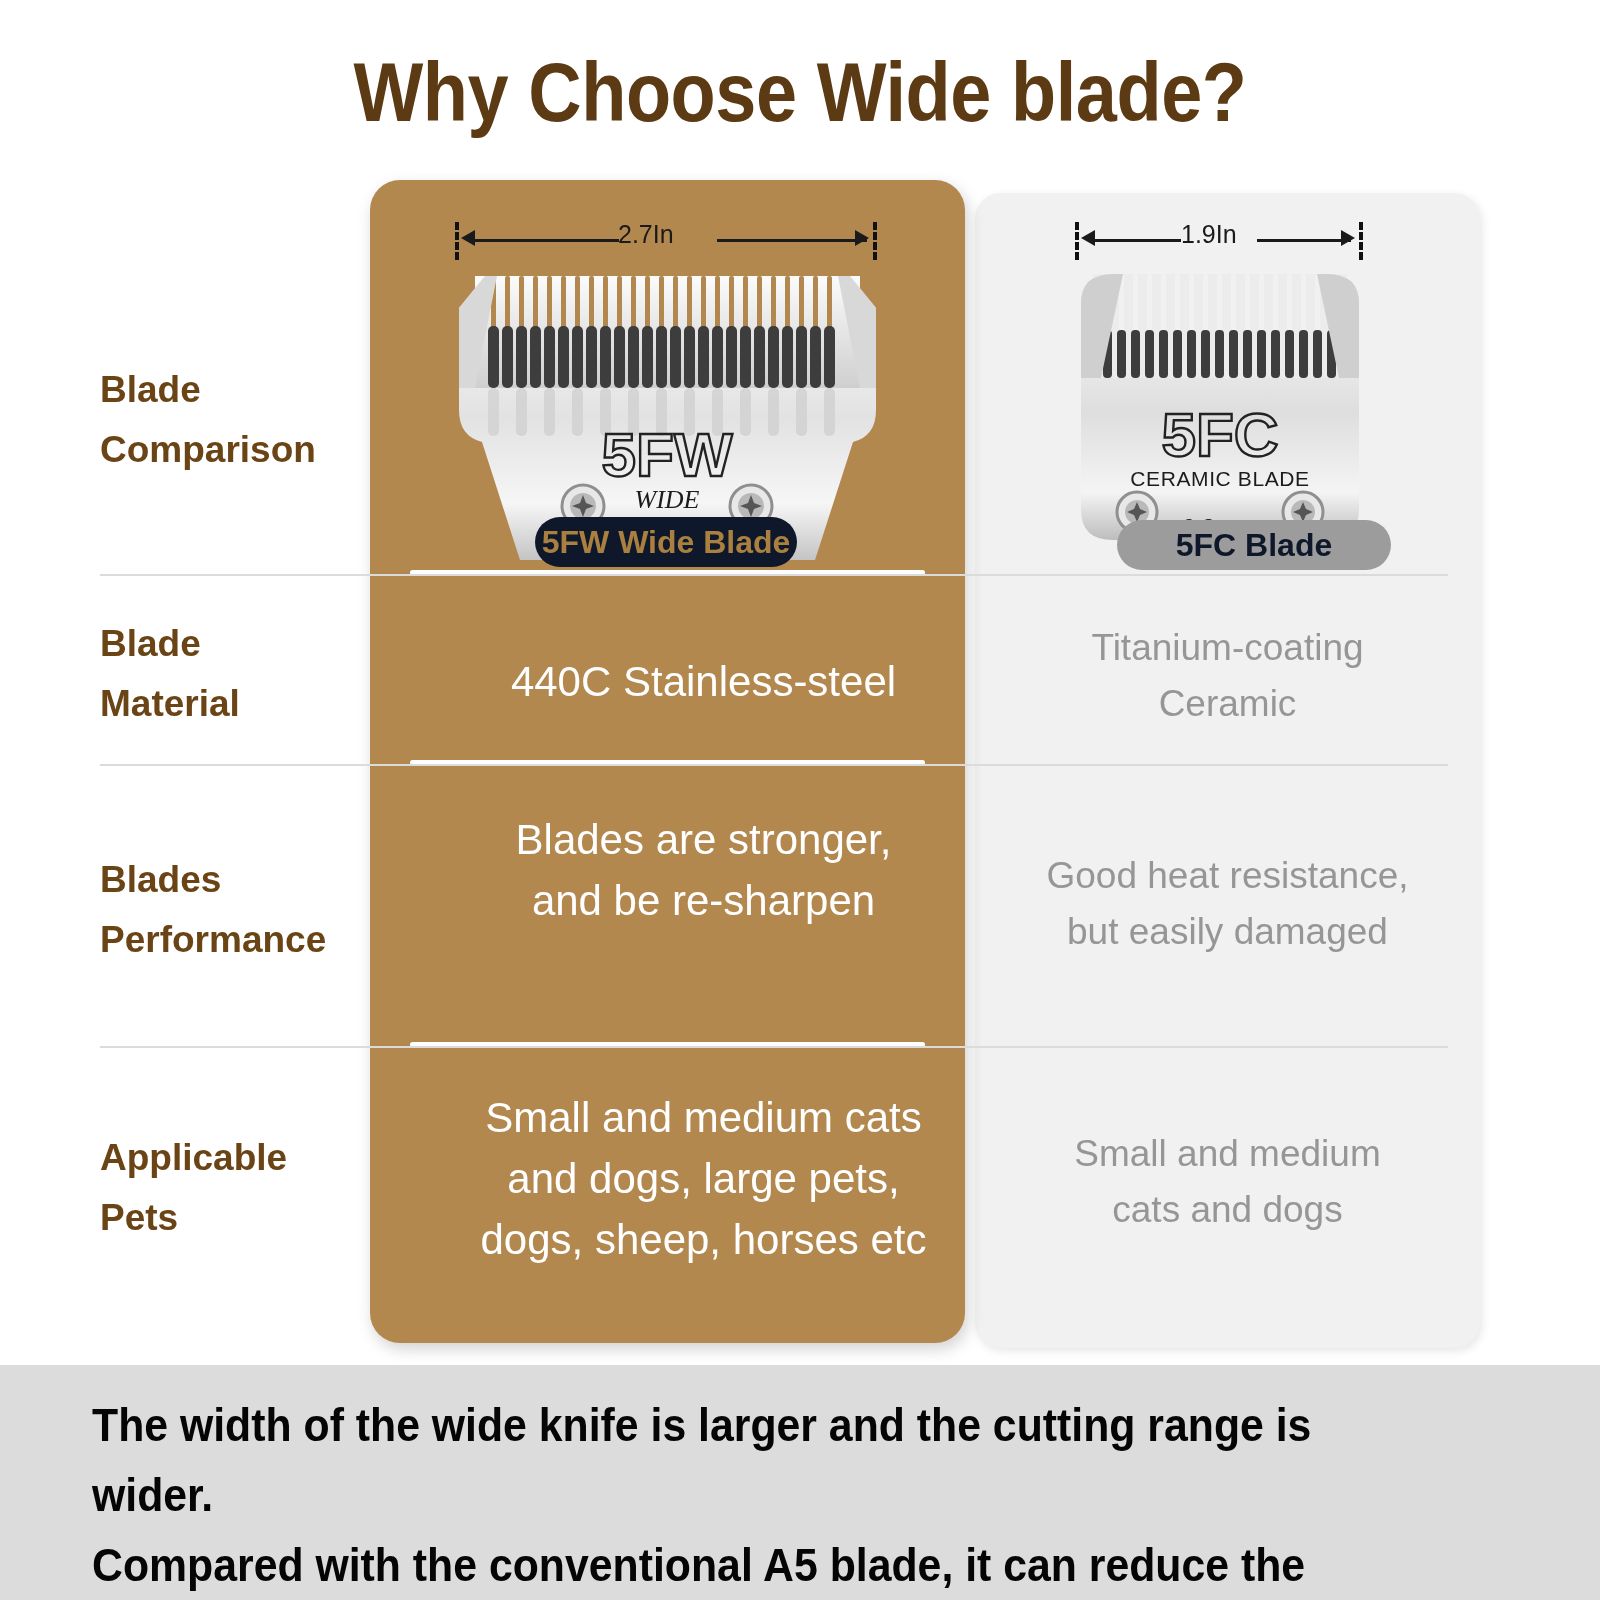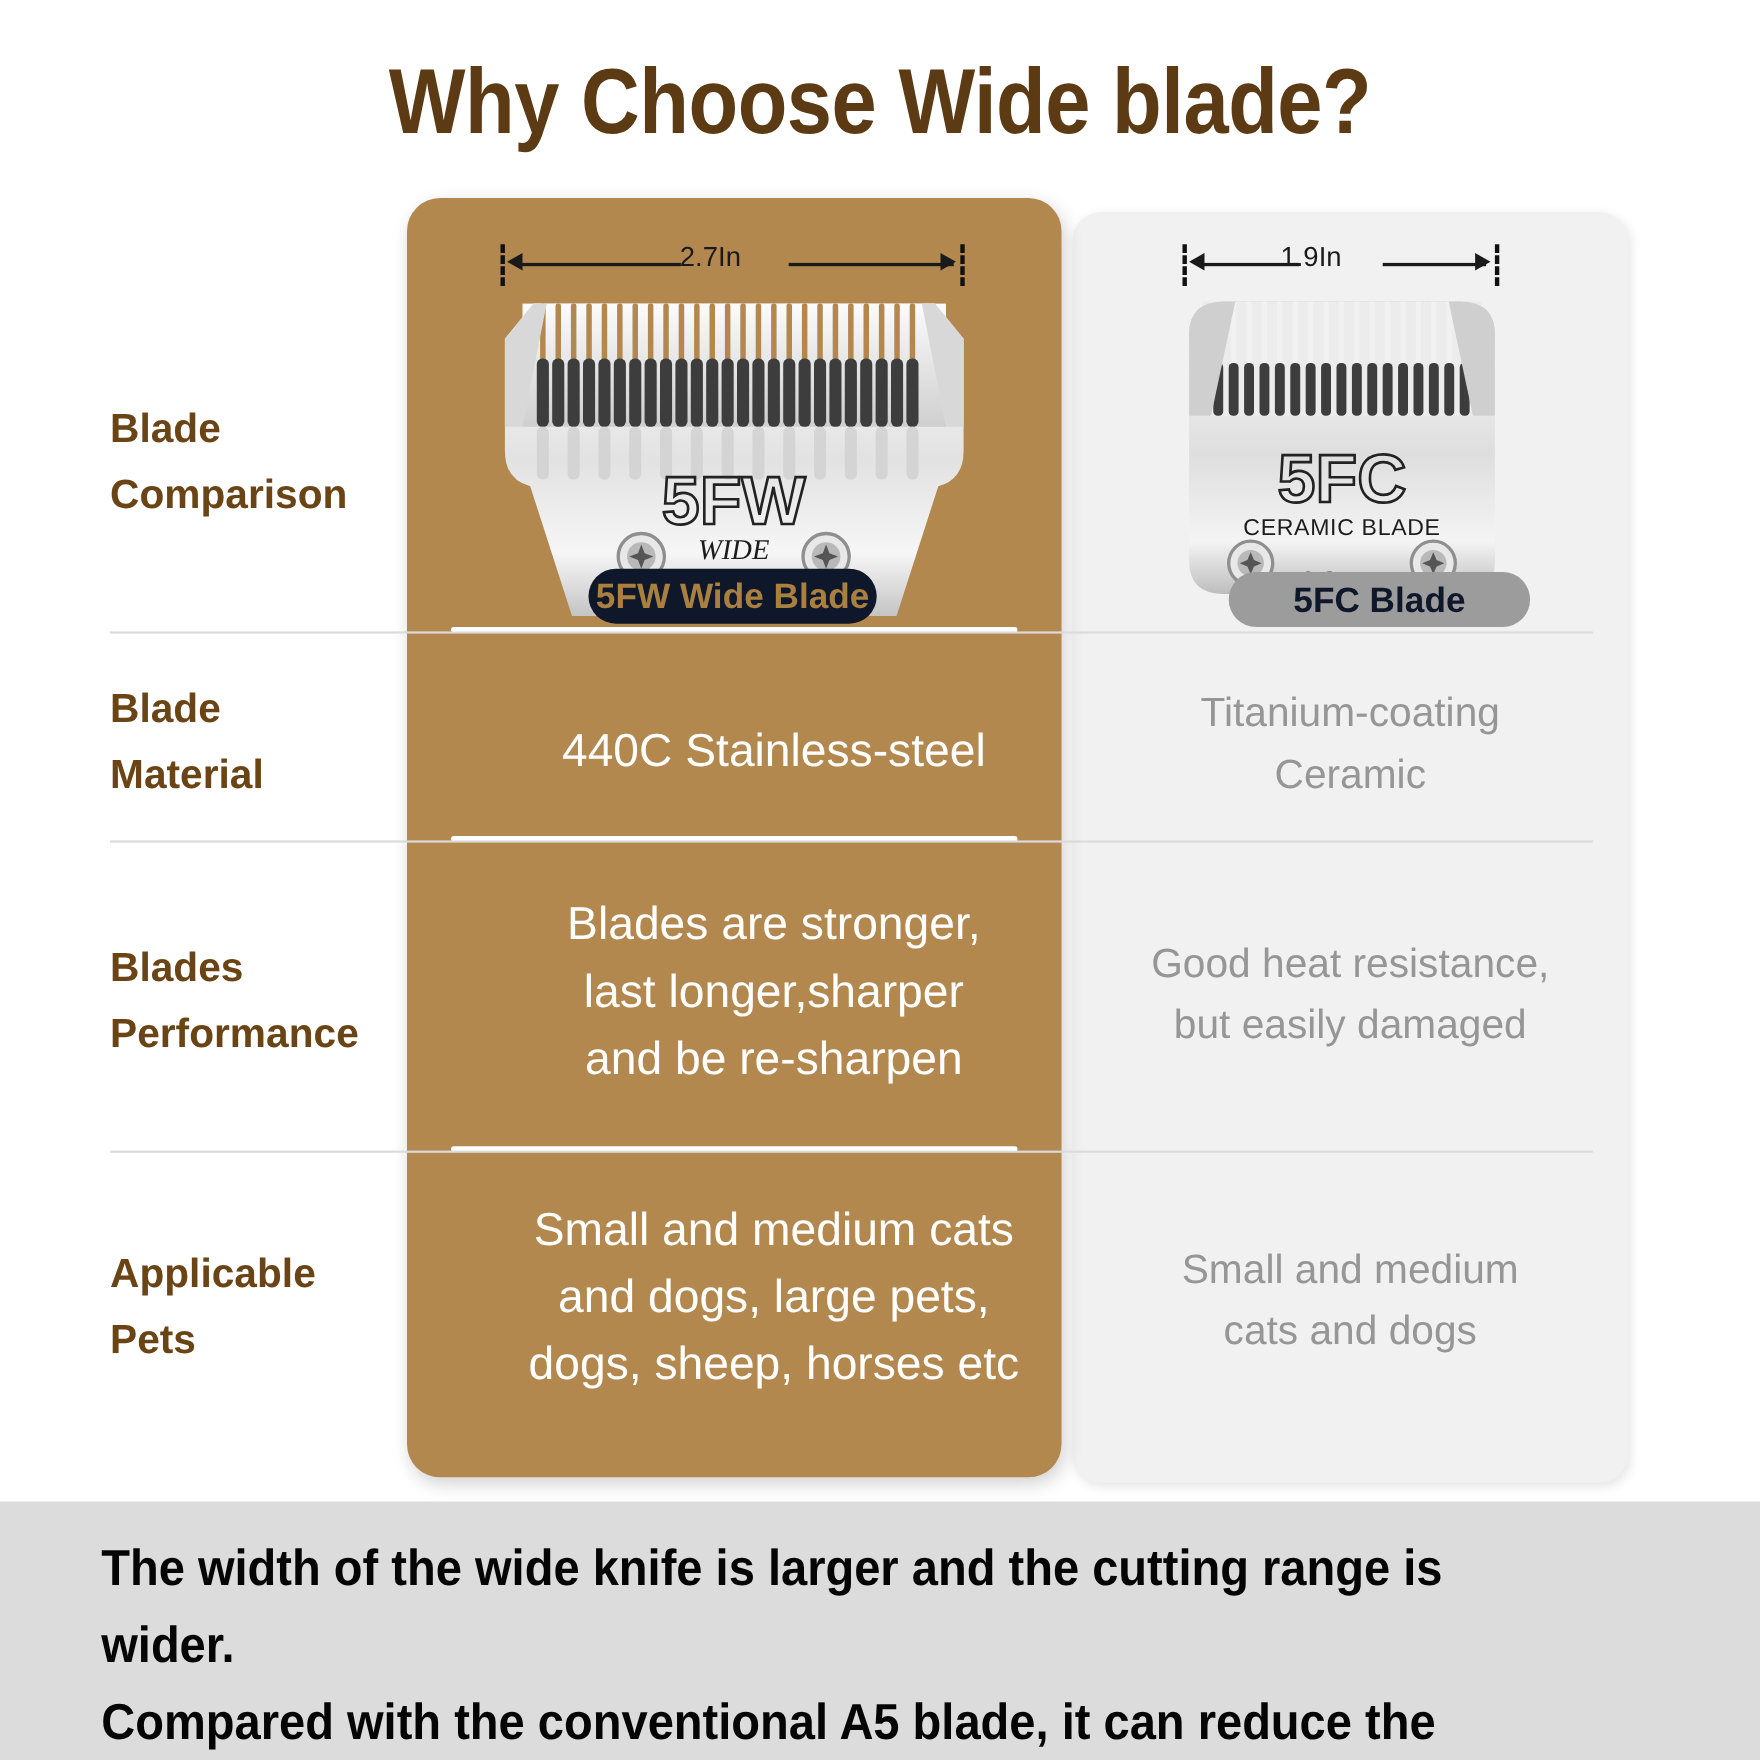--- a/index.html
+++ b/index.html
@@ -369,21 +369,21 @@
 
   <div class="blade-wrap" style="left:1075px; top:18px; width:290px;">
 
     <div class="dim-row">
       <div class="dim-tick" style="left:0px;"></div>
       <div class="dim-tick" style="left:284px;"></div>
       <div class="dim-line" style="left:14px; width:92px;"></div>
       <div class="dim-line" style="left:182px; width:94px;"></div>
       <div class="arrow-head" style="left:6px; border-right:14px solid #1a1a1a;"></div>
       <div class="arrow-head" style="left:266px; border-left:14px solid #1a1a1a;"></div>
-      <div class="dim-label" style="left:81px;">1.9In</div>
+      <div class="dim-label" style="left:98px;">1.9In</div>
     </div>
 
     <svg width="290" height="300" viewBox="0 0 290 300" style="display:block;margin-top:4px;">
       <defs>
         <linearGradient id="steelC" x1="0" y1="0" x2="0" y2="1">
           <stop offset="0%" stop-color="#c4c4c4"></stop>
           <stop offset="20%" stop-color="#f2f2f2"></stop>
           <stop offset="52%" stop-color="#dedede"></stop>
           <stop offset="82%" stop-color="#f4f4f4"></stop>
           <stop offset="100%" stop-color="#bdbdbd"></stop>
@@ -453,21 +453,20 @@
   <div class="cell-left" style="top:472px;">
     <div>440C Stainless-steel</div>
   </div>
   <div class="cell-right" style="top:440px;">
     <div>Titanium-coating</div>
     <div>Ceramic</div>
   </div>
 
   <div class="cell-left" style="top:630px;">
     <div>Blades are stronger,</div>
-    <div>last longer,sharper</div>
     <div>and be re-sharpen</div>
   </div>
   <div class="cell-right" style="top:668px;">
     <div>Good heat resistance,</div>
     <div>but easily damaged</div>
   </div>
 
   <div class="cell-left" style="top:908px;">
     <div>Small and medium cats</div>
     <div>and dogs, large pets,</div>

